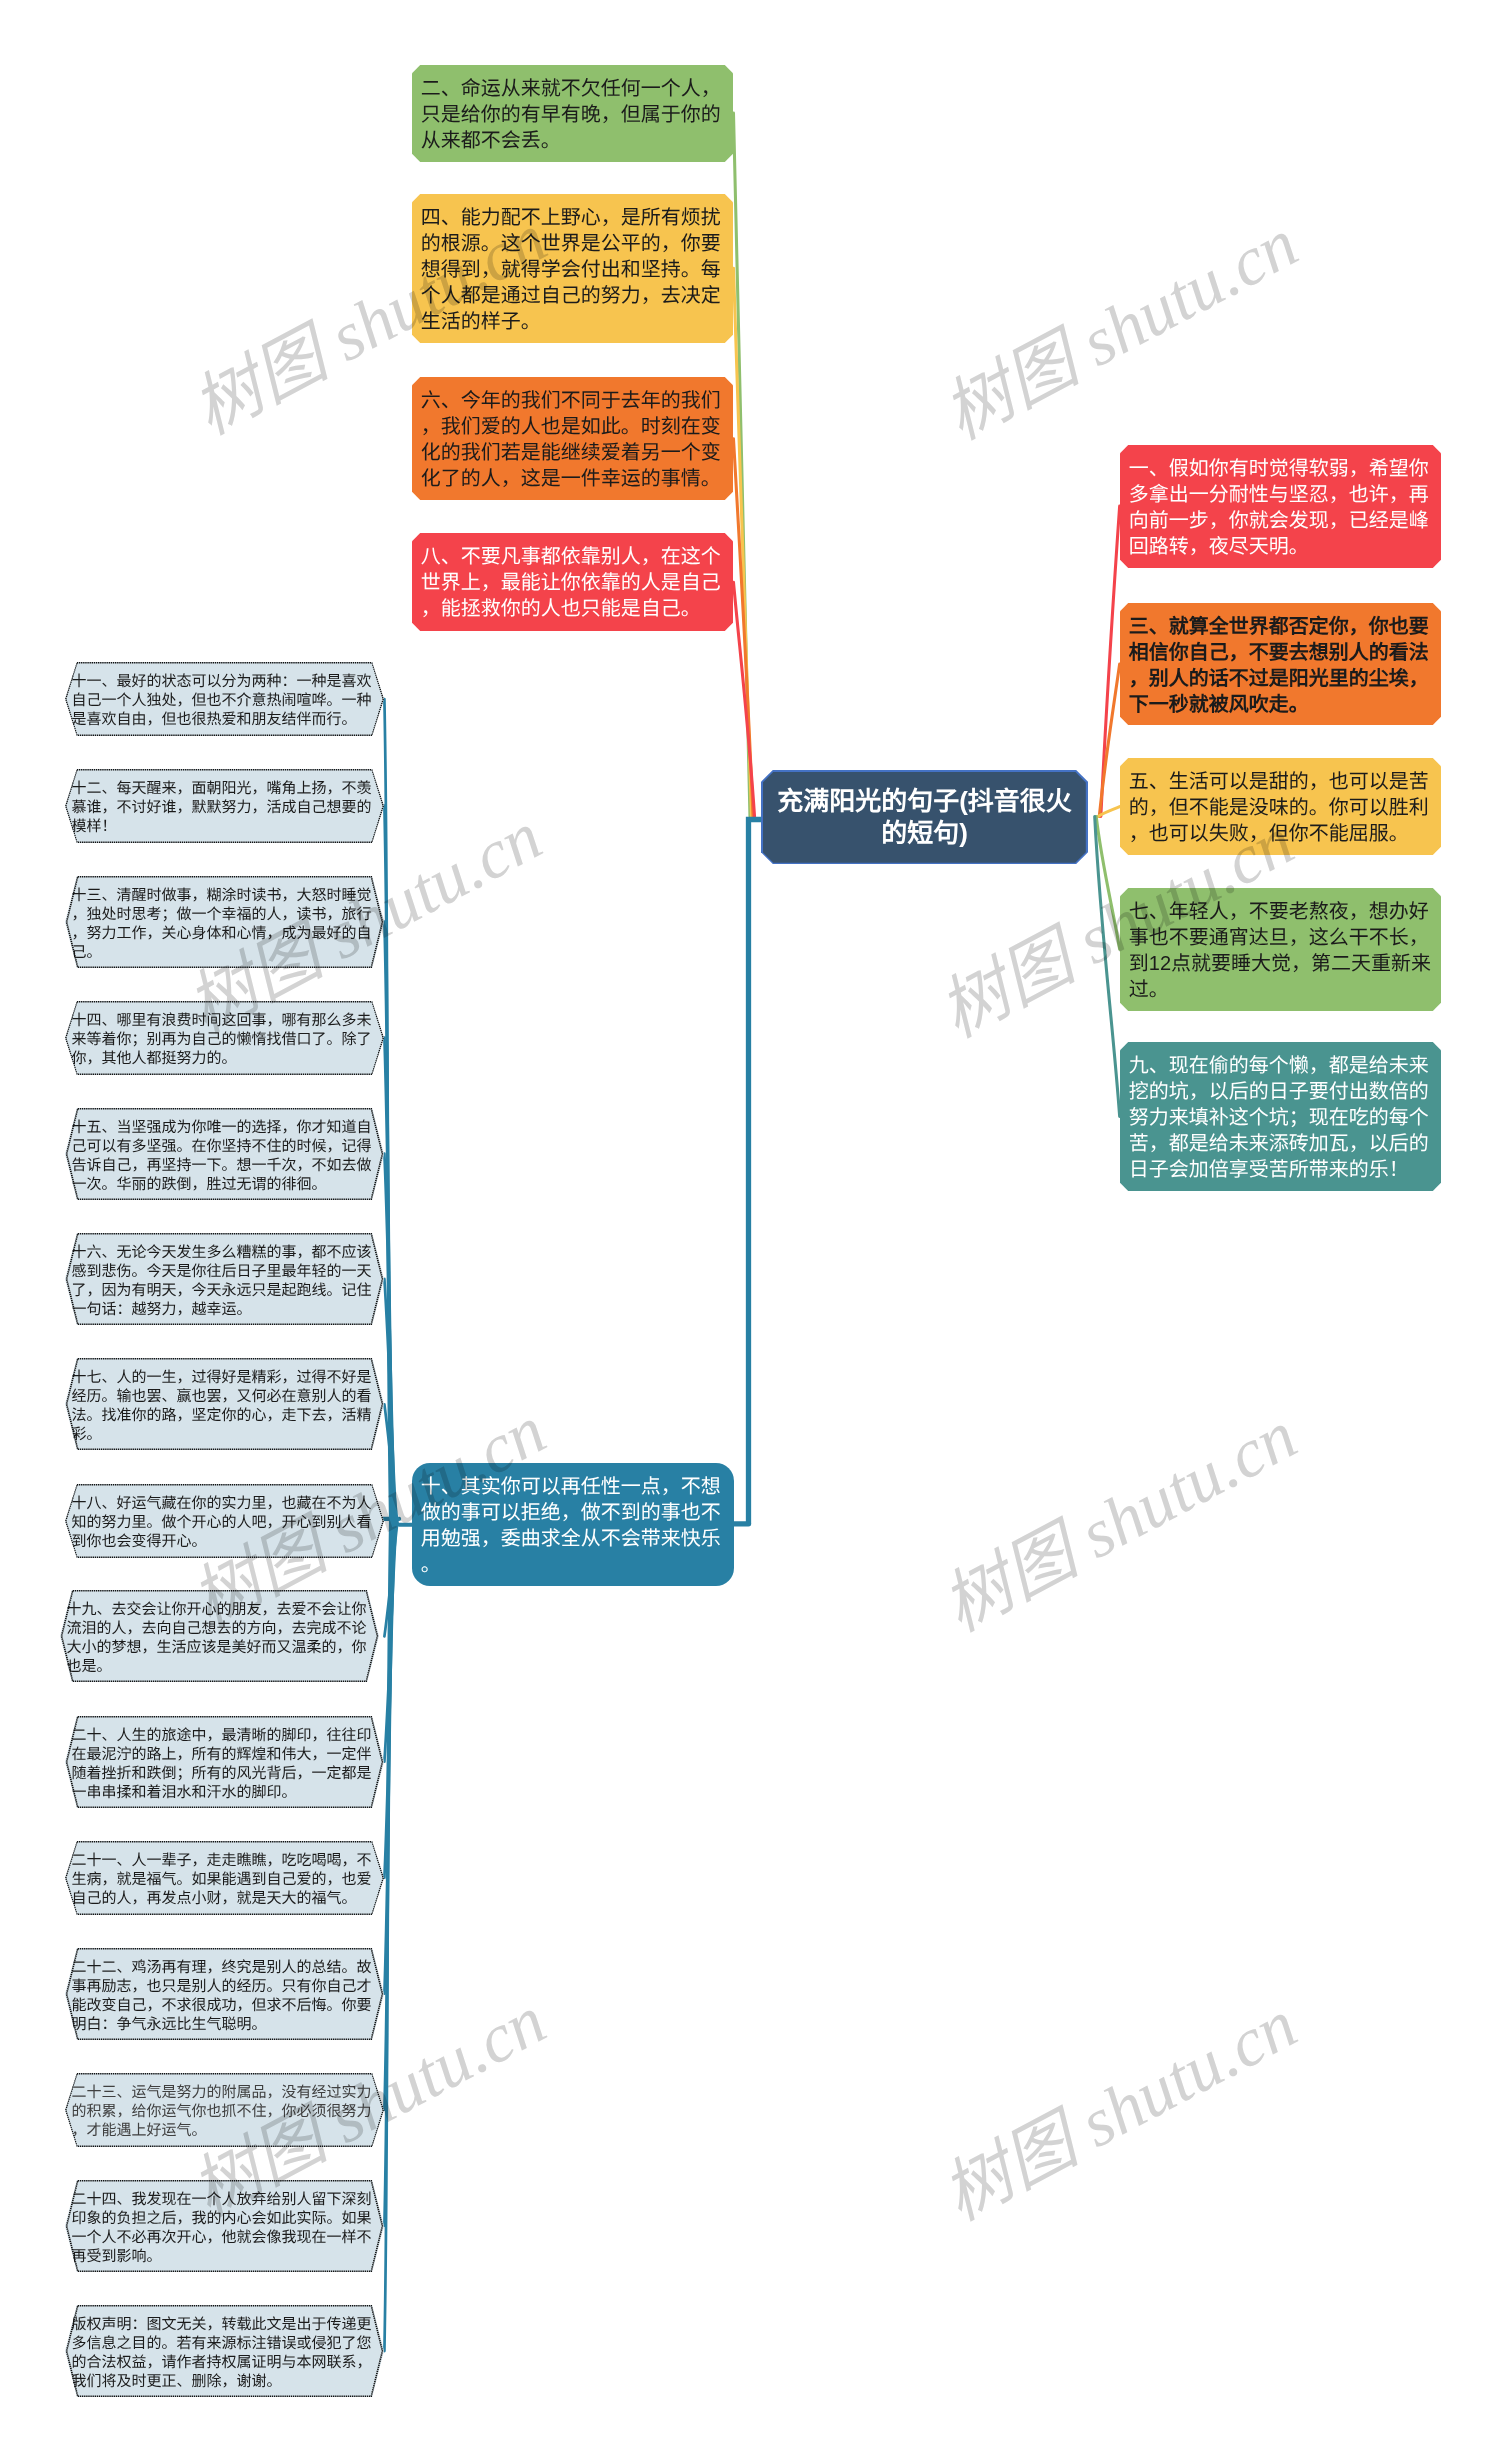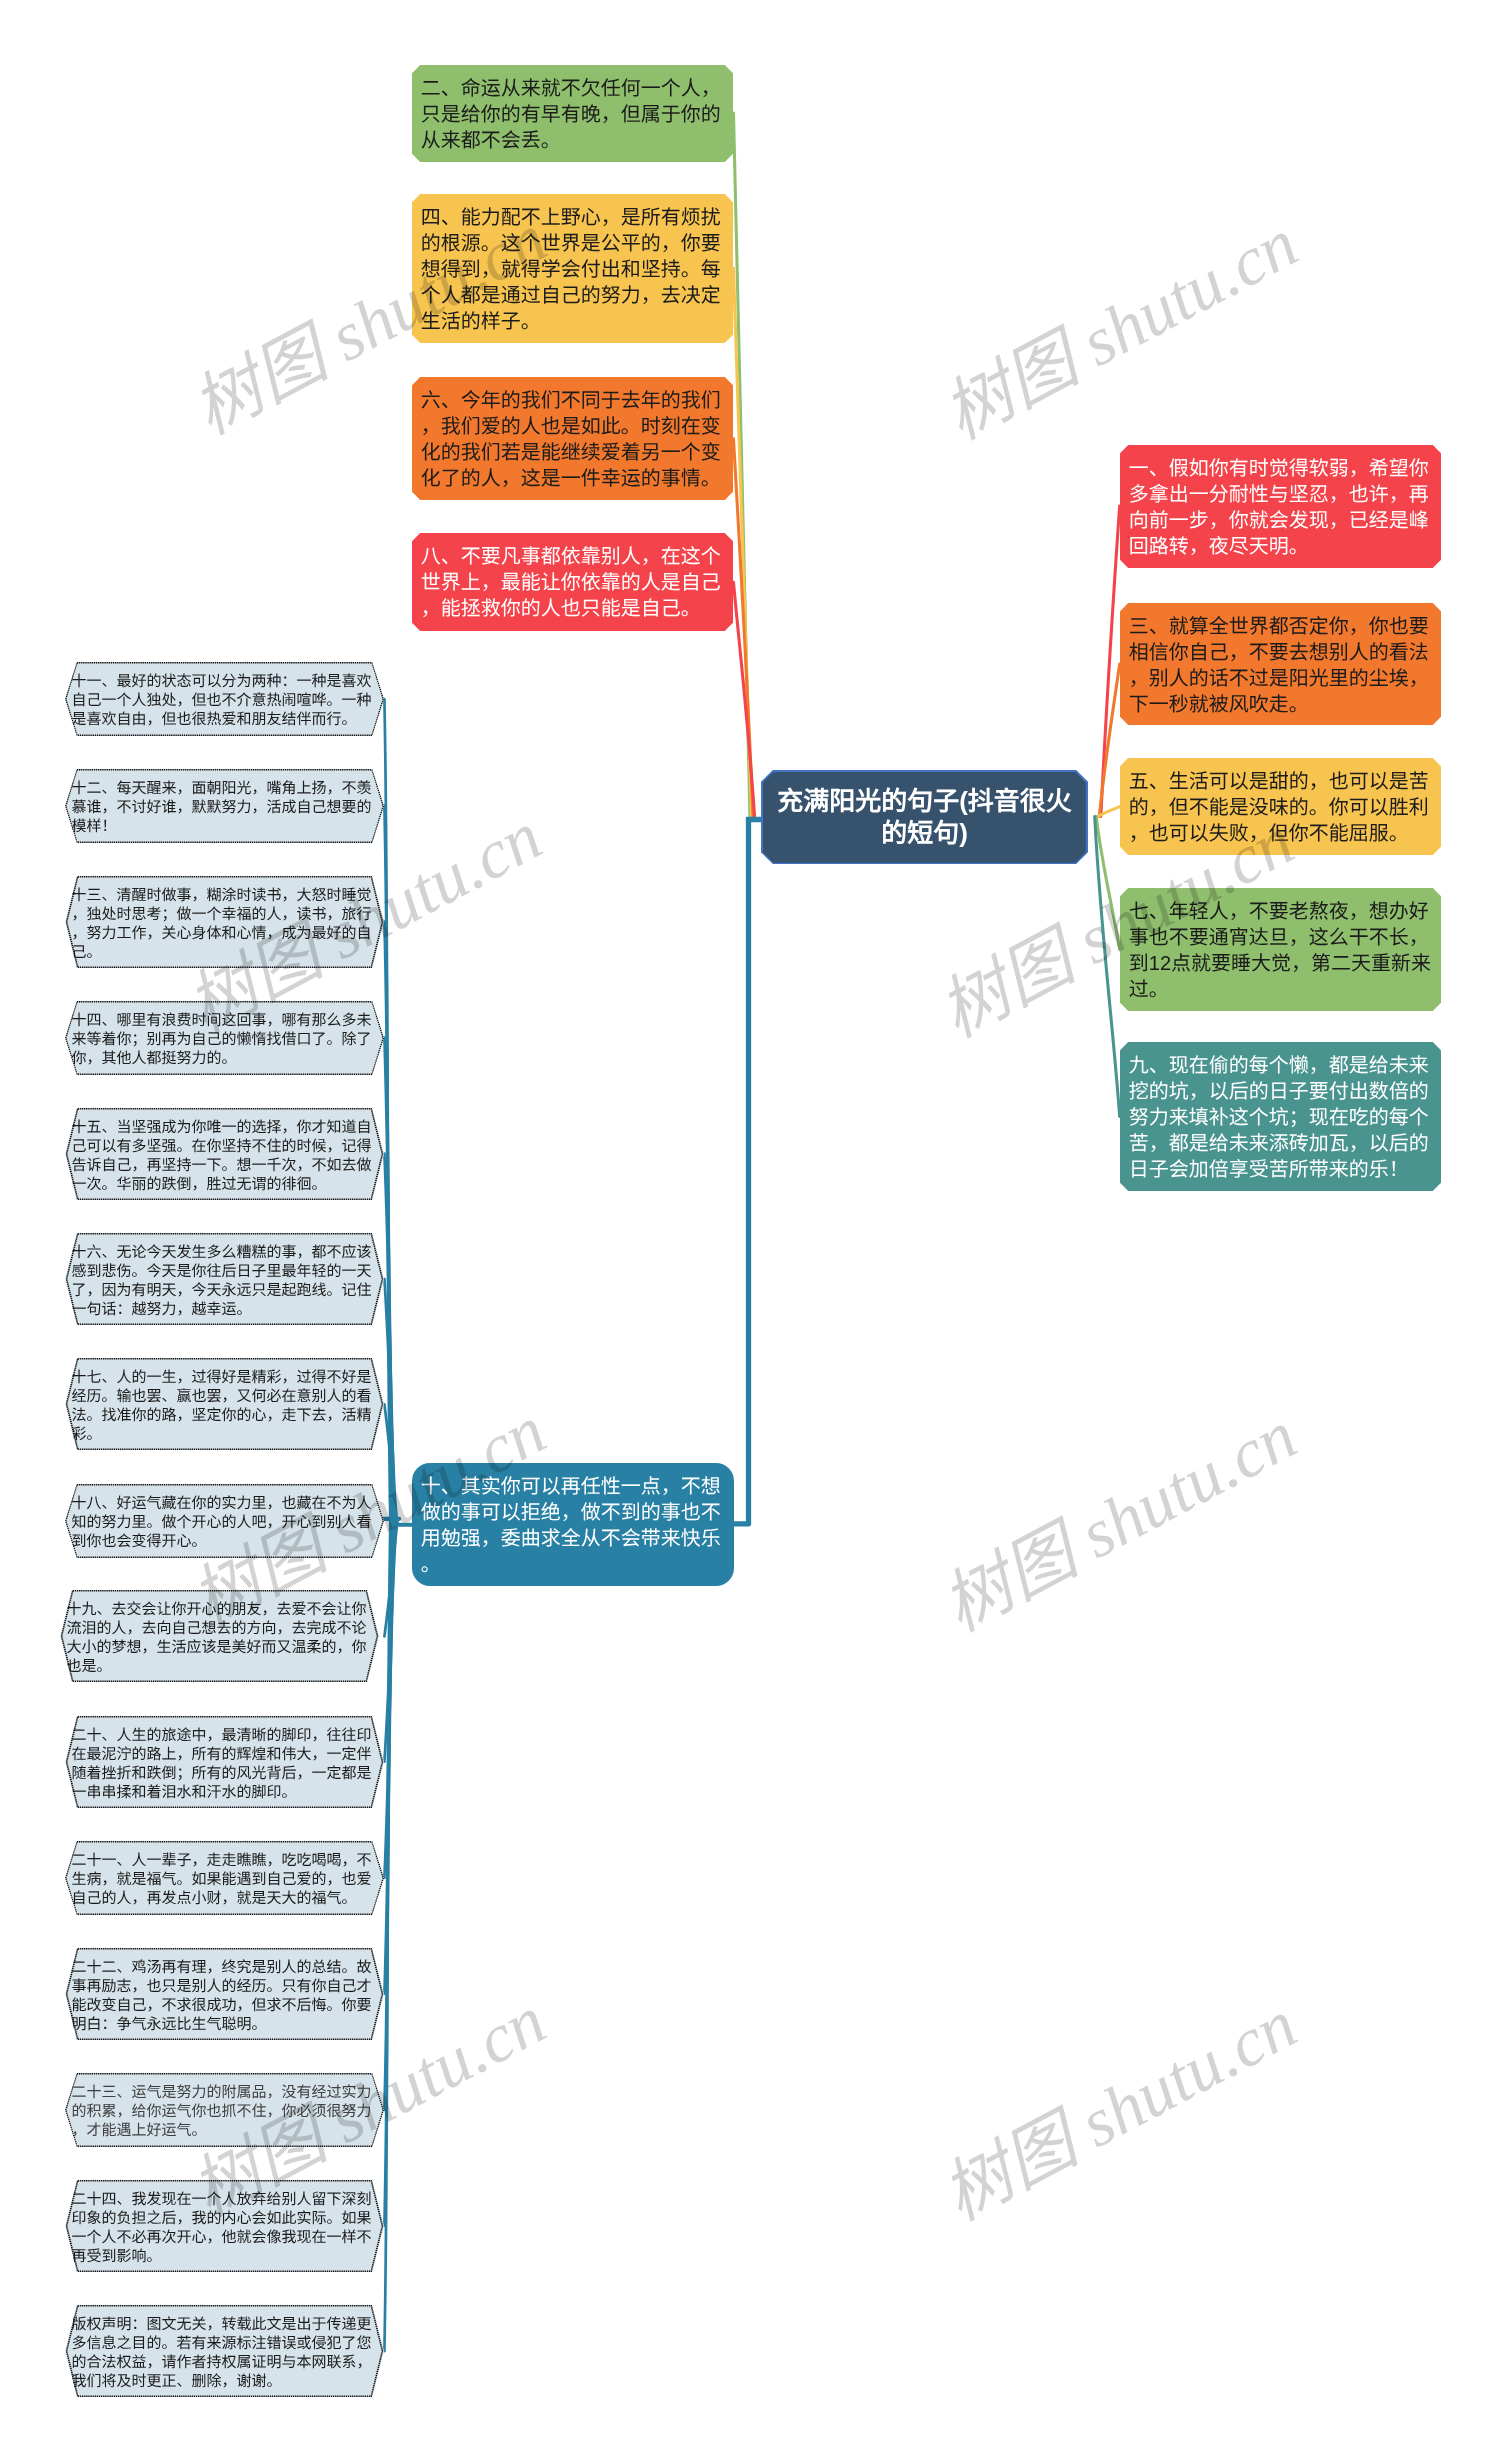--- a/index.html
+++ b/index.html
@@ -90,21 +90,21 @@
       </div>
     </div>
 <div class="node cnode" style="left:1120px;top:445px;width:321px;height:123px;background:#F4434B;">
       <div class="tw" style="color:#ffffff">
         <span class="ln">一、假如你有时觉得软弱，希望你</span>
         <span class="ln">多拿出一分耐性与坚忍，也许，再</span>
         <span class="ln">向前一步，你就会发现，已经是峰</span>
         <span class="ln last">回路转，夜尽天明。</span>
       </div>
     </div>
-<div class="node cnode" style="left:1120px;top:603px;width:321px;height:122px;background:#F1782D;">
+<div class="node cnode" style="left:1120px;top:603px;width:321px;height:122px;background:#F1782D;font-weight:bold;">
       <div class="tw" style="color:#1b1b1b">
         <span class="ln">三、就算全世界都否定你，你也要</span>
         <span class="ln">相信你自己，不要去想别人的看法</span>
         <span class="ln">，别人的话不过是阳光里的尘埃，</span>
         <span class="ln last">下一秒就被风吹走。</span>
       </div>
     </div>
 <div class="node cnode" style="left:1120px;top:758px;width:321px;height:97px;background:#F7C44F;">
       <div class="tw" style="color:#1b1b1b">
         <span class="ln">五、生活可以是甜的，也可以是苦</span>

